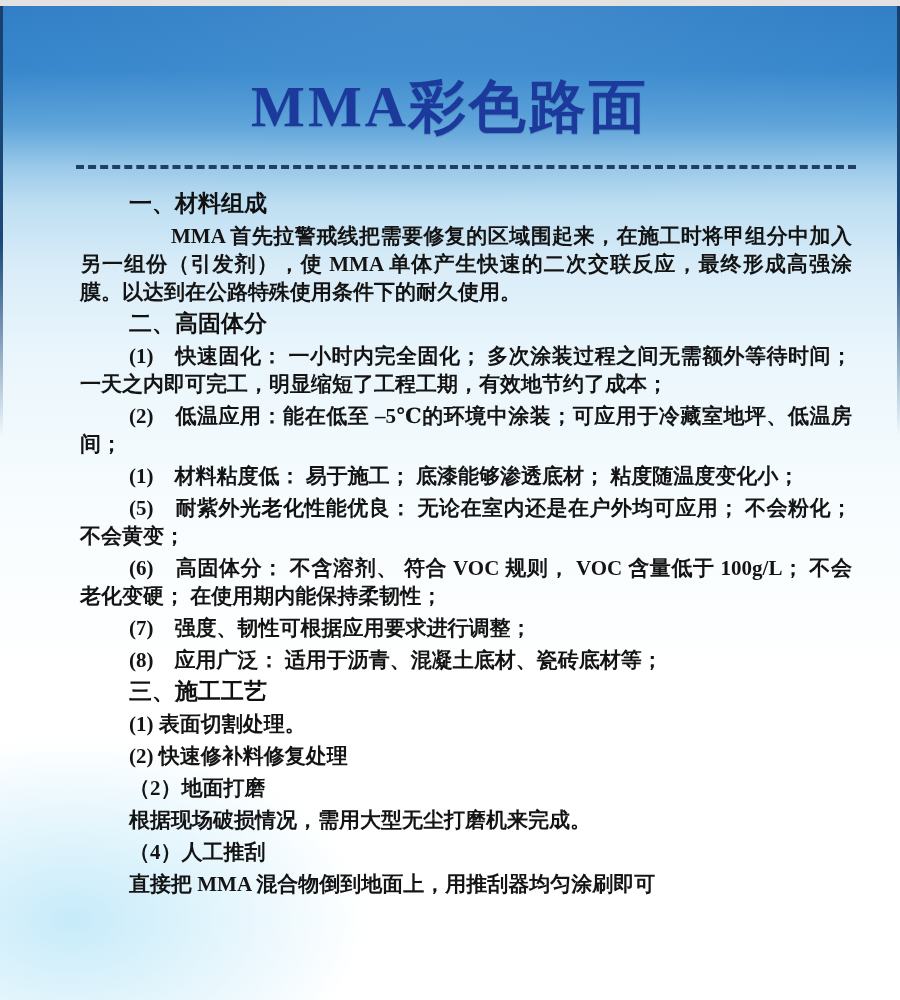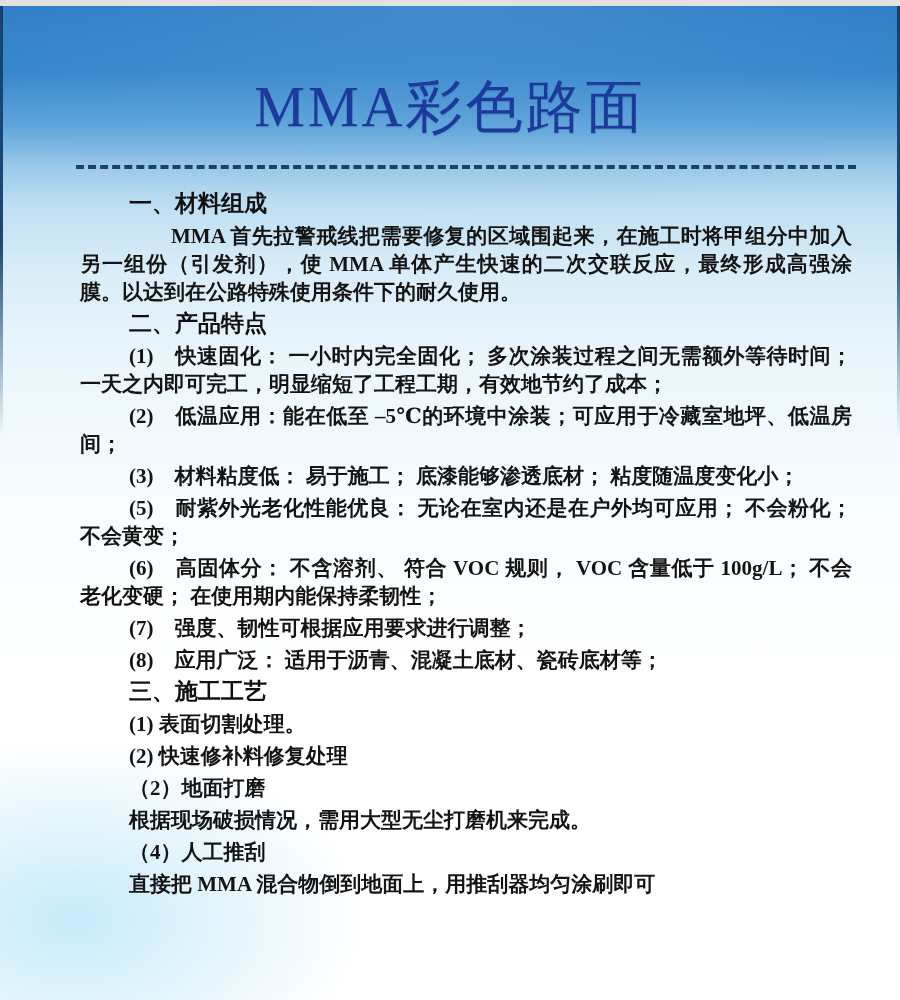--- a/index.html
+++ b/index.html
@@ -33,21 +33,21 @@
   .edge-line { position: absolute; top: 6px; width: 3px; height: 430px; }
   .edge-line.left  { left: 0;  background: linear-gradient(180deg, #17406e 0%, #1c497a 55%, rgba(28,73,122,0) 100%); }
   .edge-line.right { right: 0; background: linear-gradient(180deg, #17406e 0%, #1c497a 55%, rgba(28,73,122,0) 100%); }
 
   .page-title {
     margin: 0;
     padding-top: 74px;
     text-align: center;
     font-size: 57px;
     line-height: 66px;
-    font-weight: 400;
+    font-weight: 700;
     letter-spacing: 3px;
     color: #1c3a9c;
     text-shadow: 0 1px 1px rgba(10,25,80,0.25);
   }
 
   .dashed-divider {
     height: 0;
     margin: 25px 44px 0 76px;
     border-top: 4px dashed #1f4066;
   }
@@ -86,24 +86,24 @@
 <div class="dashed-divider"></div>
 
 <div class="doc-content">
 
   <section>
     <h2 class="section-heading">一、材料组成</h2>
     <p class="p-deep">MMA 首先拉警戒线把需要修复的区域围起来，在施工时将甲组分中加入另一组份（引发剂），使 MMA 单体产生快速的二次交联反应，最终形成高强涂膜。以达到在公路特殊使用条件下的耐久使用。</p>
   </section>
 
   <section>
-    <h2 class="section-heading">二、产品特点</h2>
+    <h2 class="section-heading">二、高固体分</h2>
     <p class="p-item">(1)　快速固化： 一小时内完全固化； 多次涂装过程之间无需额外等待时间；一天之内即可完工，明显缩短了工程工期，有效地节约了成本；</p>
     <p class="p-item">(2)　低温应用：能在低至 –5℃的环境中涂装；可应用于冷藏室地坪、低温房间；</p>
-    <p class="p-item">(3)　材料粘度低： 易于施工； 底漆能够渗透底材； 粘度随温度变化小；</p>
+    <p class="p-item">(1)　材料粘度低： 易于施工； 底漆能够渗透底材； 粘度随温度变化小；</p>
     <p class="p-item">(5)　耐紫外光老化性能优良： 无论在室内还是在户外均可应用； 不会粉化；不会黄变；</p>
     <p class="p-item">(6)　高固体分： 不含溶剂、 符合 VOC 规则， VOC 含量低于 100g/L； 不会老化变硬； 在使用期内能保持柔韧性；</p>
     <p class="p-item">(7)　强度、韧性可根据应用要求进行调整；</p>
     <p class="p-item">(8)　应用广泛： 适用于沥青、混凝土底材、瓷砖底材等；</p>
   </section>
 
   <section>
     <h2 class="section-heading">三、施工工艺</h2>
     <p class="p-item">(1) 表面切割处理。</p>
     <p class="p-item">(2) 快速修补料修复处理</p>

